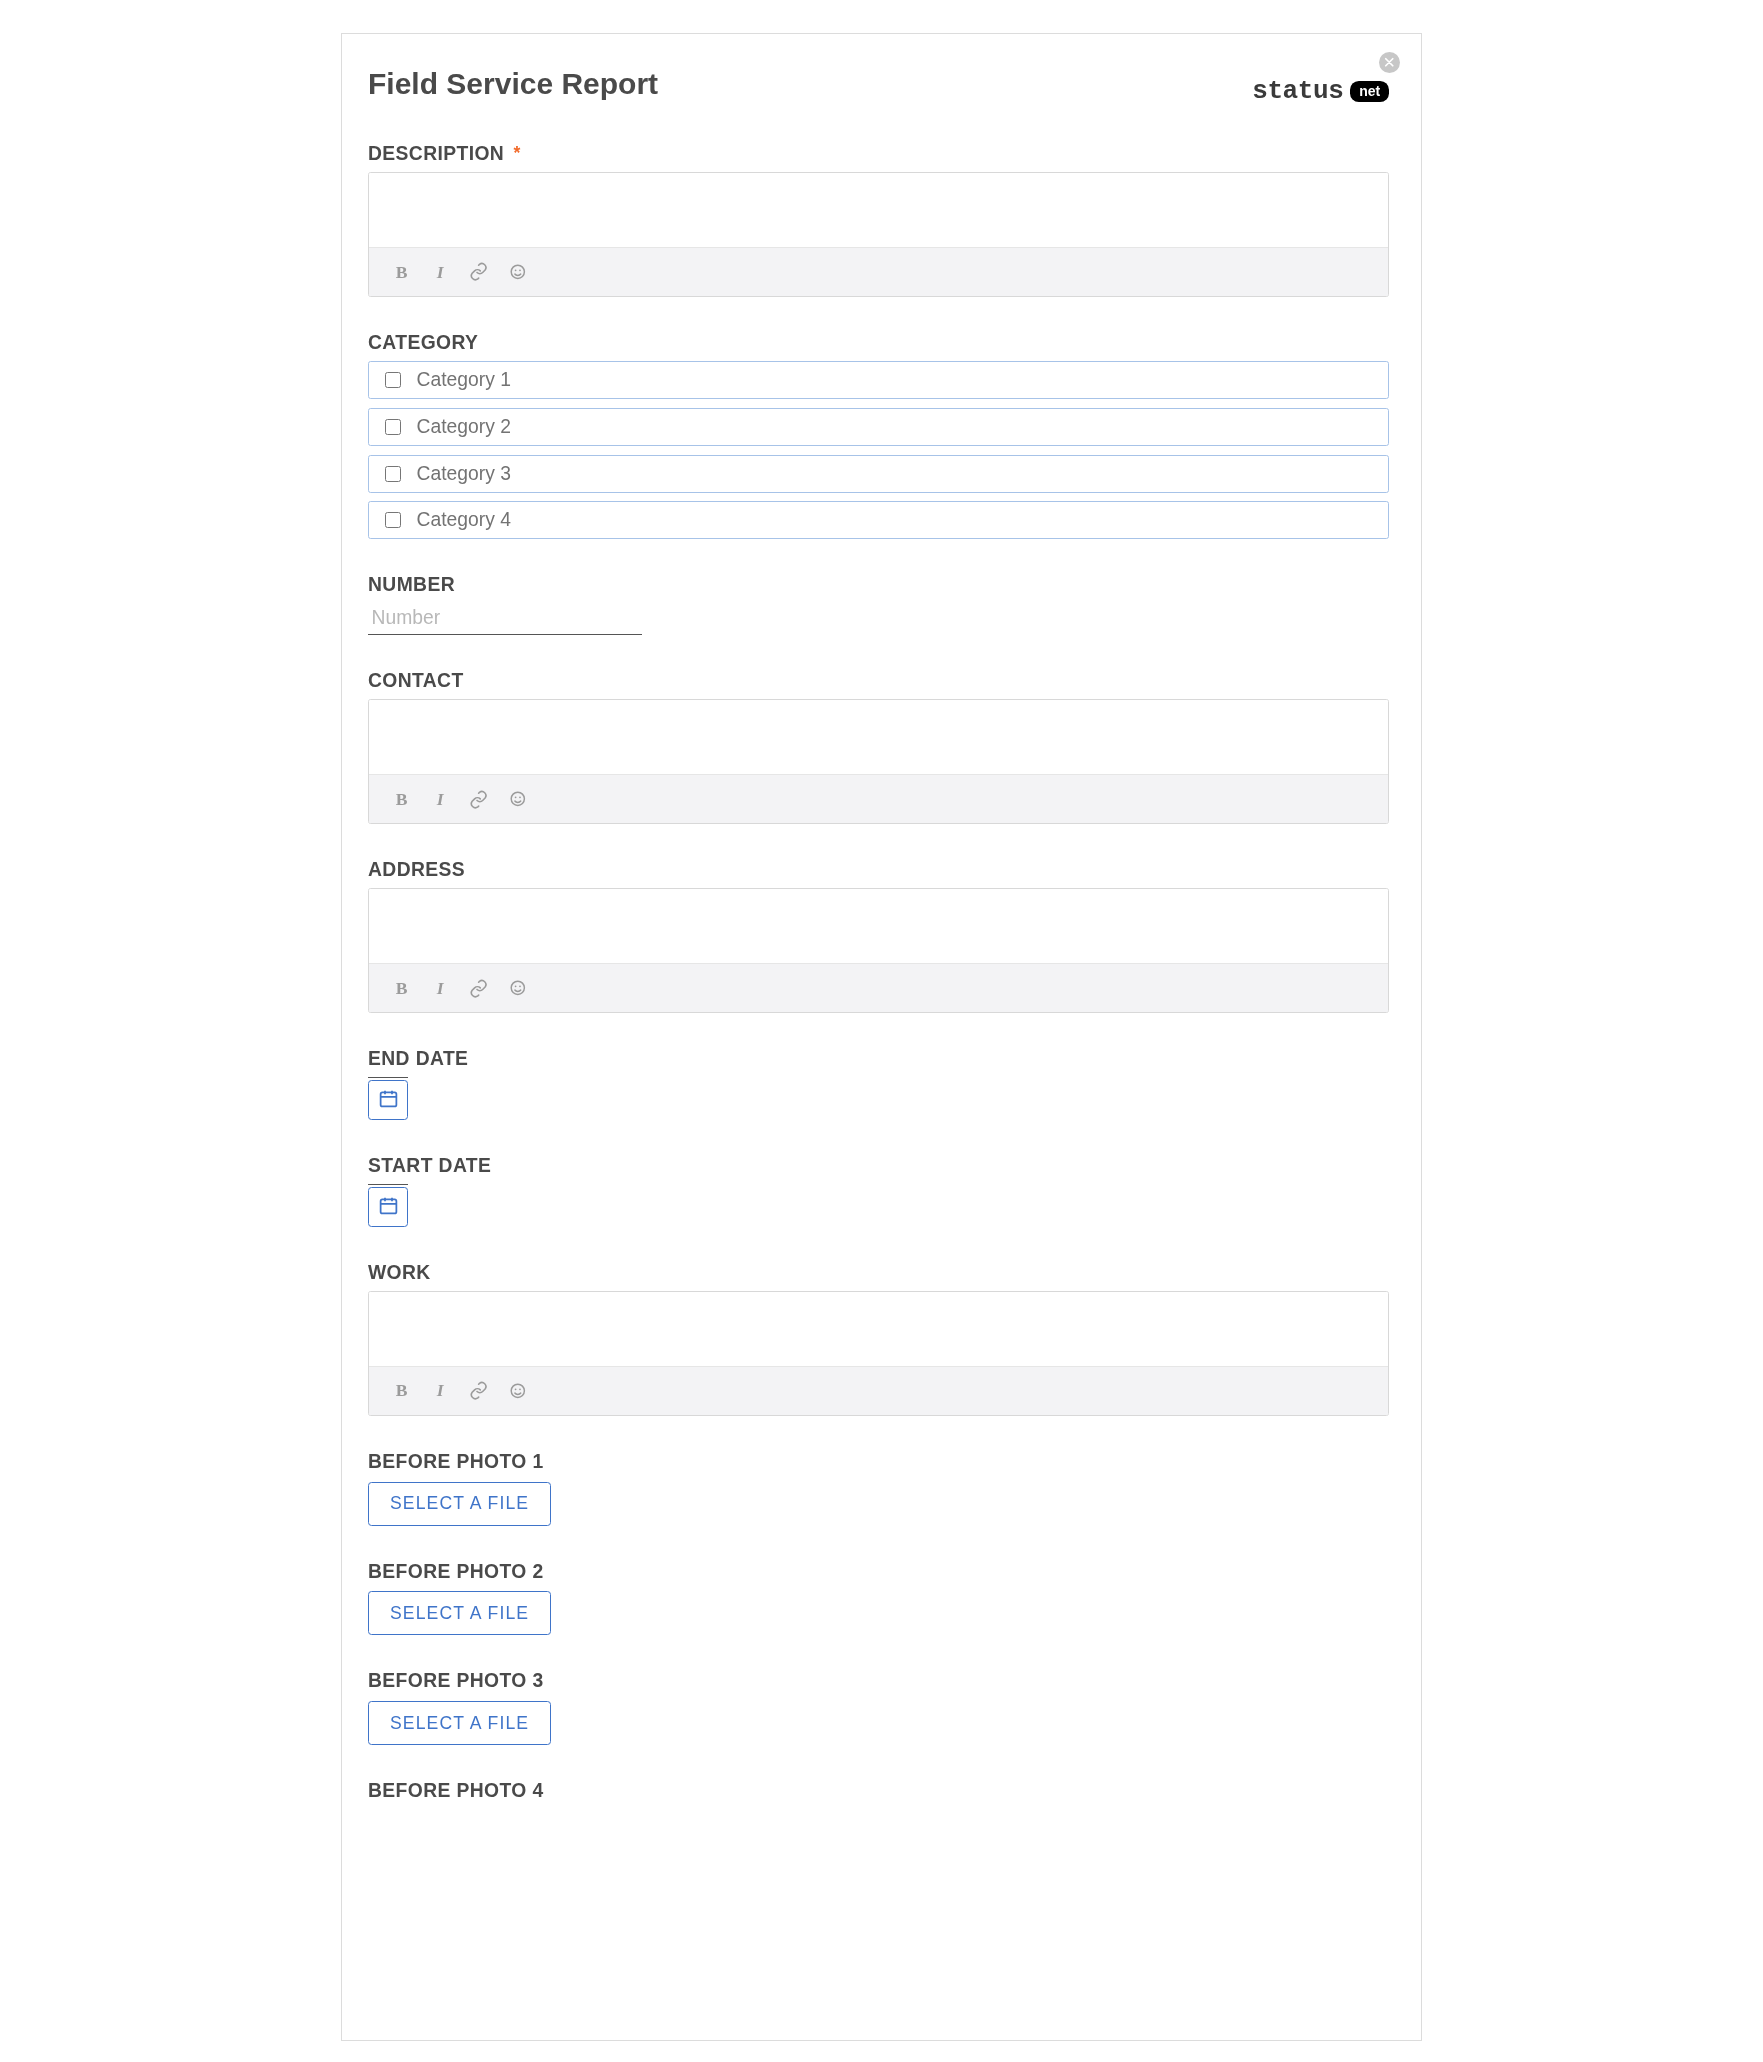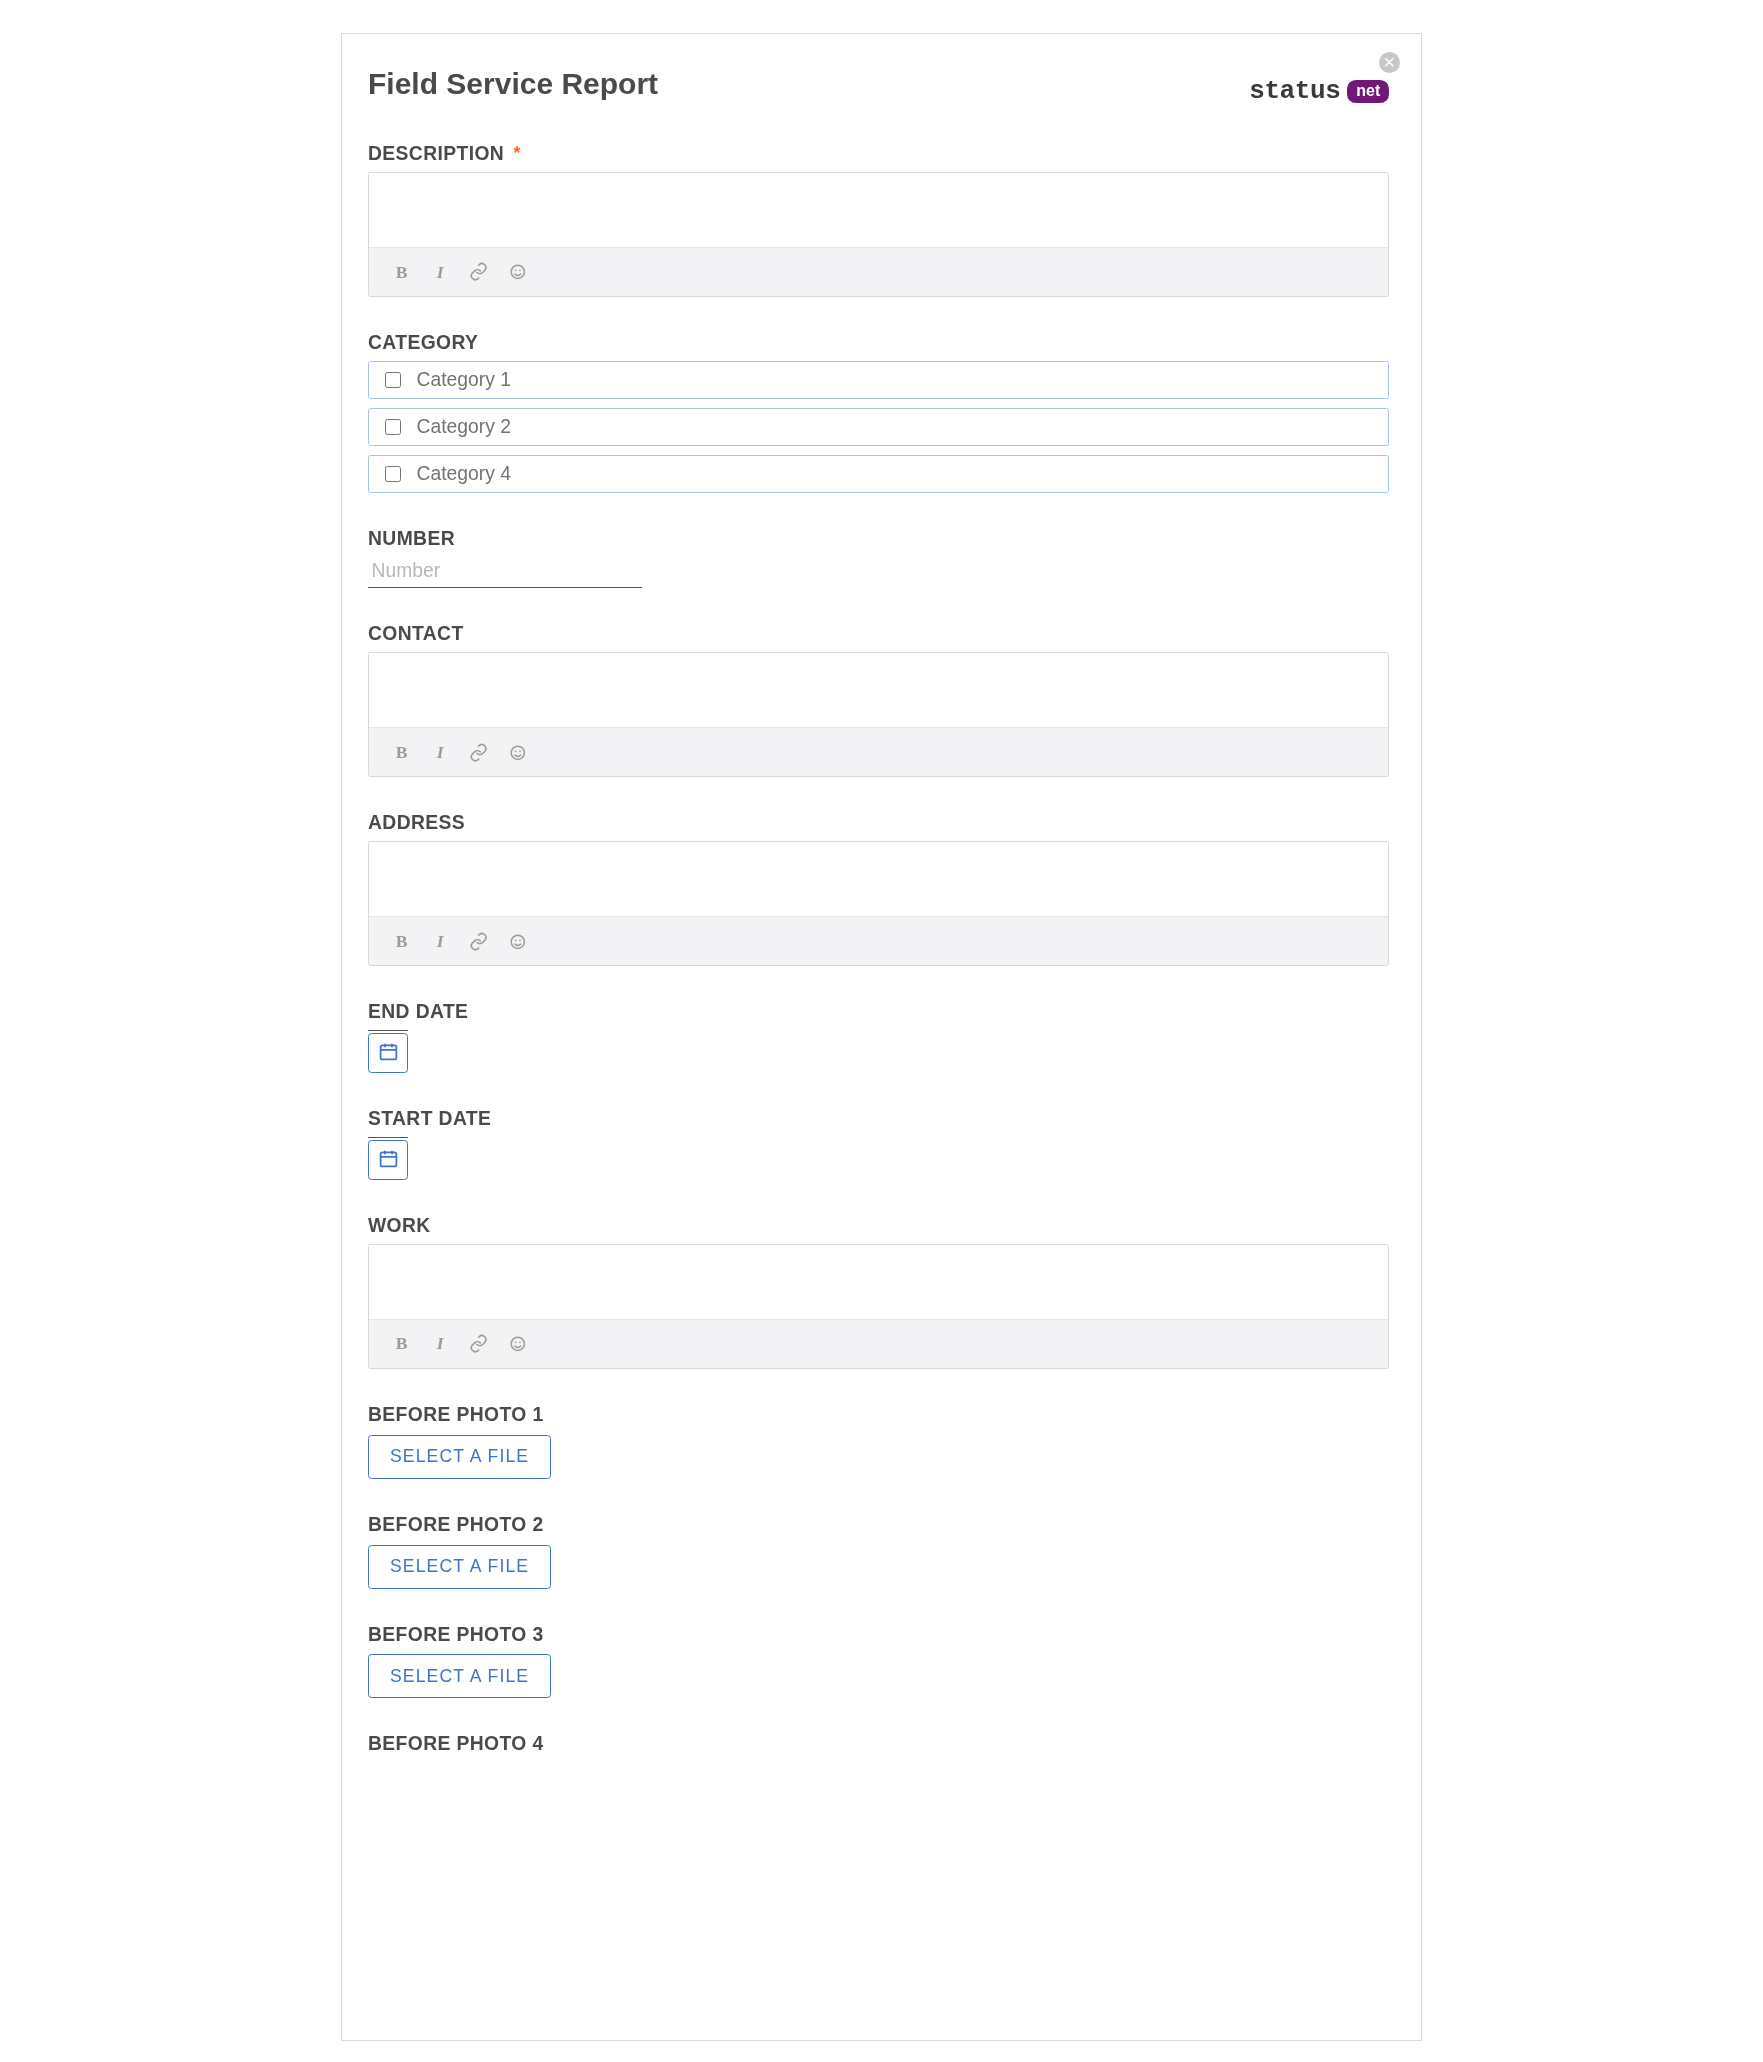--- a/index.html
+++ b/index.html
@@ -62,23 +62,23 @@
     margin-top: 14px;
   }
   .brand-word {
     font-size: 26px;
     font-weight: 700;
     color: #3a3a3a;
     letter-spacing: -0.4px;
     font-family: Liberation Mono, monospace;
   }
   .brand-badge {
-    background: #701a75;
+    background: #000000;
     color: #ffffff;
-    font-size: 16px;
+    font-size: 14px;
     font-weight: 700;
     padding: 3.5px 8.8px;
     border-radius: 8.8px;
     line-height: 1;
   }
   .field { margin-bottom: 35px; }
   .field-label {
     font-size: 19.3px;
     font-weight: 700;
     color: #4a4a4a;
@@ -244,20 +244,24 @@
         <div class="checkbox-row">
           <input type="checkbox" style="">
           <label>Category 1</label>
         </div>
         <div class="checkbox-row">
           <input type="checkbox" style="">
           <label>Category 2</label>
         </div>
         <div class="checkbox-row">
           <input type="checkbox" style="">
+          <label>Category 3</label>
+        </div>
+        <div class="checkbox-row">
+          <input type="checkbox" style="">
           <label>Category 4</label>
         </div>
       </div>
     </div>
 
     <div class="field">
       <label class="field-label">NUMBER</label>
       <input class="number-input" type="text" placeholder="Number" style="">
     </div>
 

